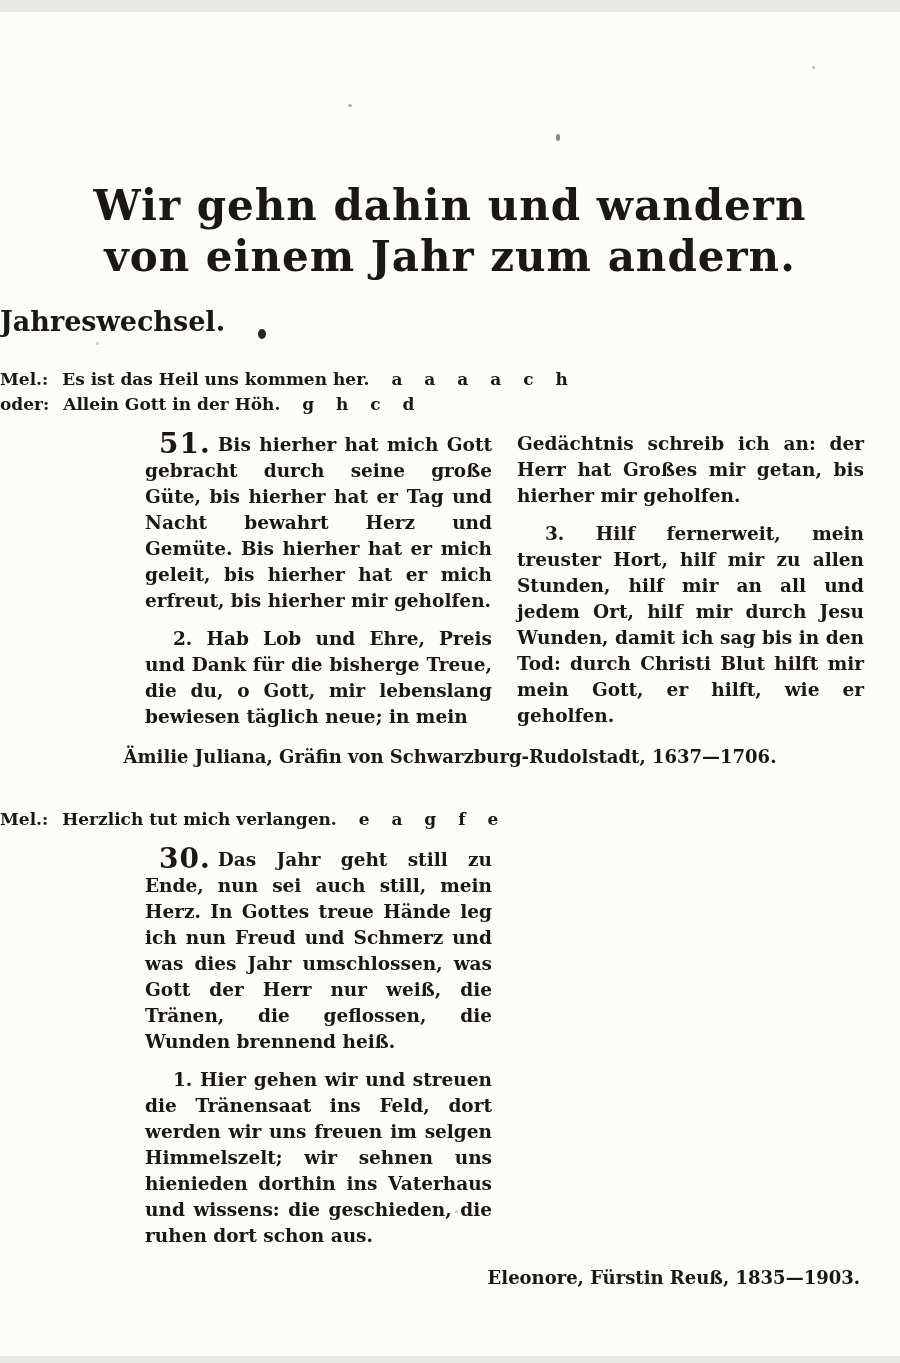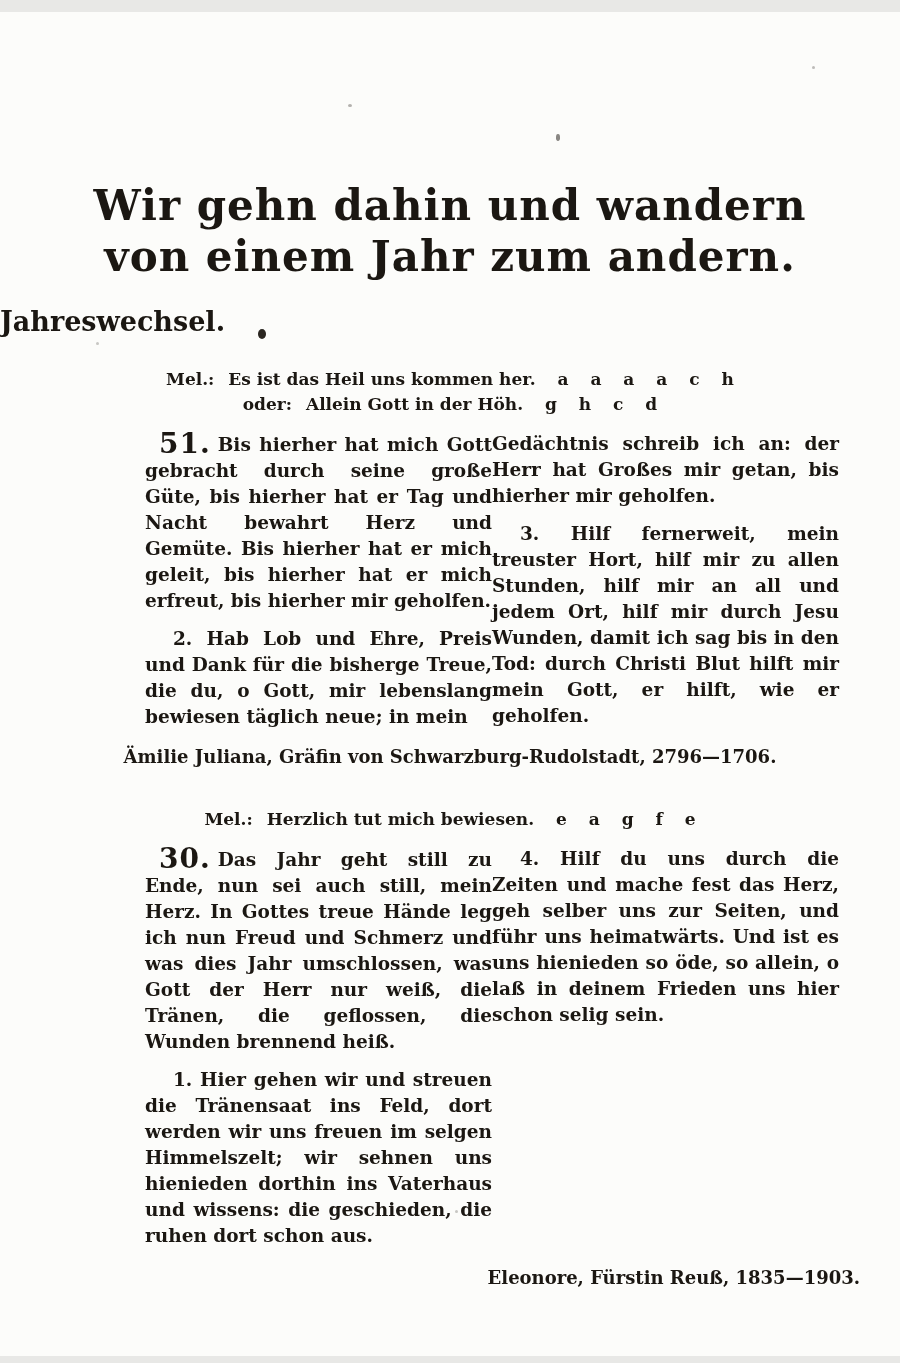--- a/index.html
+++ b/index.html
@@ -26,32 +26,31 @@
   .title span{display:block;}
   .section-heading{
     margin:24px 0 0;
     text-align:left;
     font-size:27px;
     font-weight:bold;
   }
   
   .melody{
     margin-top:30px;
-    text-align:center;
     font-size:17px;
     line-height:25px;
     font-weight:bold;
-    padding-left:8px;
   }
   .melody.second{margin-top:40px;}
   .mel-label{margin-right:8px;}
   .mel-notes{letter-spacing:8px;margin-left:16px;white-space:nowrap;}
   
   .columns{
     display:flex;
+    gap:25px;
     margin:14px 35px 0 145px;
   }
   .col{
     width:347px;
     font-size:18.5px;
     line-height:26px;
     text-align:justify;
   }
   .verse{margin:0 0 12px;text-indent:28px;}
   .verse.opening{text-indent:14px;}
@@ -143,41 +142,38 @@
     <div class="col">
       <p class="verse no-indent">
         <span>Gedächtnis schreib ich an: der Herr hat Großes mir getan, bis hierher mir geholfen.</span>
       </p>
       <p class="verse">
         <span>3. Hilf fernerweit, mein treuster Hort, hilf mir zu allen Stunden, hilf mir an all und jedem Ort, hilf mir durch Jesu Wunden, damit ich sag bis in den Tod: durch Christi Blut hilft mir mein Gott, er hilft, wie er geholfen.</span>
       </p>
     </div>
   </div>
 
-  <div class="attribution">Ämilie Juliana, Gräfin von Schwarzburg-Rudolstadt, 2796—1706.</div>
+  <div class="attribution">Ämilie Juliana, Gräfin von Schwarzburg-Rudolstadt, 1637—1706.</div>
 
   <div class="melody second">
     <div>
       <span class="mel-label">Mel.:</span>
-      <span>Herzlich tut mich bewiesen.</span>
+      <span>Herzlich tut mich verlangen.</span>
       <span class="mel-notes">e a g f e</span>
     </div>
   </div>
 
   <div class="columns">
     <div class="col">
       <p class="verse opening">
         <span class="hymn-num">30.</span><span>Das Jahr geht still zu Ende, nun sei auch still, mein Herz. In Gottes treue Hände leg ich nun Freud und Schmerz und was dies Jahr umschlossen, was Gott der Herr nur weiß, die Tränen, die geflossen, die Wunden brennend heiß.</span>
       </p>
       <p class="verse">
         <span>1. Hier gehen wir und streuen die Tränensaat ins Feld, dort werden wir uns freuen im selgen Himmelszelt; wir sehnen uns hienieden dorthin ins Vaterhaus und wissens: die geschieden, die ruhen dort schon aus.</span>
       </p>
     </div>
     <div class="col">
-      <p class="verse">
-        <span>4. Hilf du uns durch die Zeiten und mache fest das Herz, geh selber uns zur Seiten, und führ uns heimatwärts. Und ist es uns hienieden so öde, so allein, o laß in deinem Frieden uns hier schon selig sein.</span>
-      </p>
     </div>
   </div>
 
   <div class="attribution right">Eleonore, Fürstin Reuß, 1835—1903.</div>
 
 </div>
 
 </body></html>

